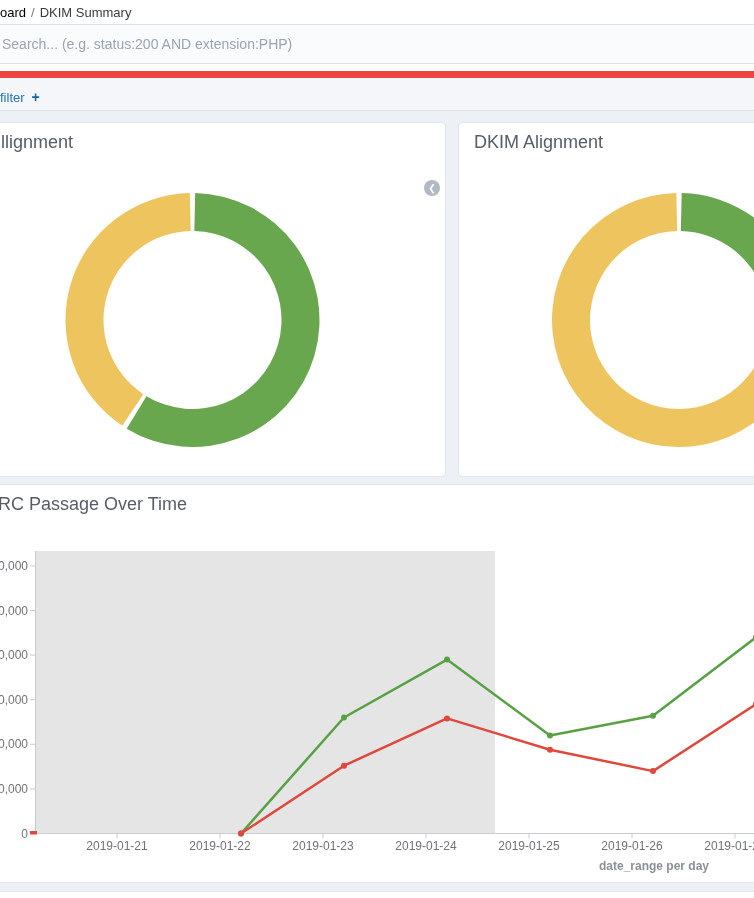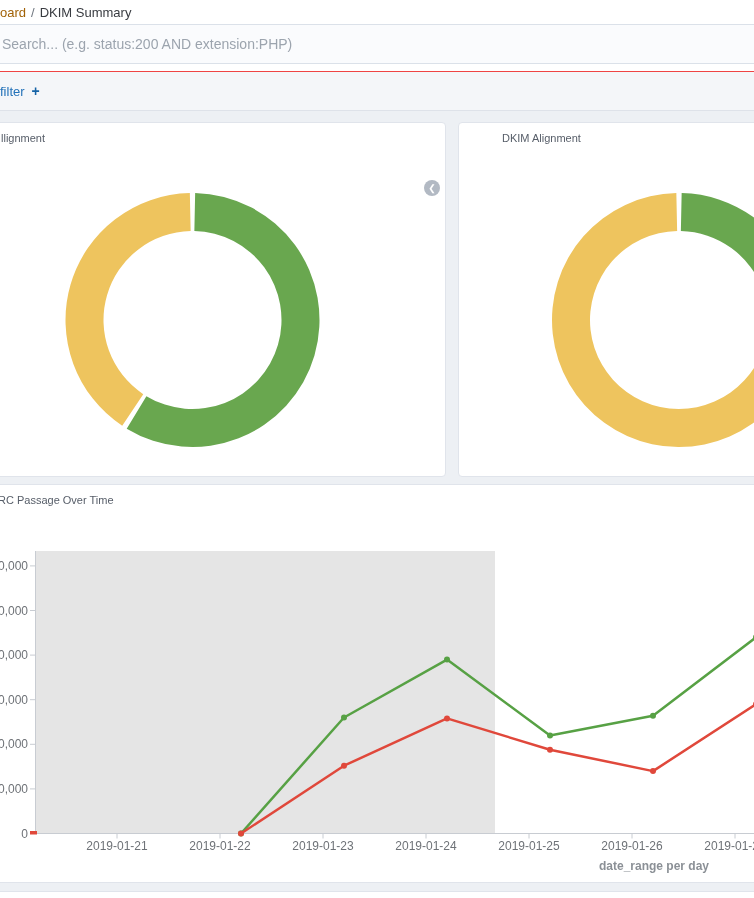--- a/index.html
+++ b/index.html
@@ -3,40 +3,40 @@
 <meta charset="utf-8">
 <style>
   html,body{margin:0;padding:0;}
   body{
     position:relative;width:754px;height:898px;overflow:hidden;background:#ffffff;
     font-family:"Liberation Sans",sans-serif;
   }
   .abs{position:absolute;}
   
   .breadcrumb{left:0;top:4px;font-size:13px;line-height:18px;color:#383b40;white-space:nowrap;}
-  .breadcrumb a{color:#a16207;text-decoration:none;}
+  .breadcrumb a{color:#000000;text-decoration:none;}
   .crumb-sep{color:#6f767f;margin:0 5px;}
   .search-input{
     left:-8px;top:24px;width:770px;height:40px;box-sizing:border-box;
     background:#fafbfd;border:1px solid #dbe1e9;border-radius:4px;
     padding:0 9px;font-size:14px;color:#3c4048;outline:none;
     font-family:"Liberation Sans",sans-serif;
   }
   .search-input::placeholder{color:#9ca4ae;opacity:1;}
   .filter-bar{
     left:0;top:71px;width:754px;height:40px;background:#f4f6f9;
-    border-top:1px solid #ef4444;border-bottom:1px solid #dee2e9;box-sizing:border-box;
+    border-top:7px solid #ef4444;border-bottom:1px solid #dee2e9;box-sizing:border-box;
   }
   .filter-link{position:absolute;left:0;top:0;height:38px;line-height:38px;
     font-size:13px;color:#2372b9;cursor:pointer;}
   .plus-icon{color:#1563a6;font-size:14px;font-weight:bold;margin-left:7px;}
   .page-bg{left:0;top:111px;width:754px;height:787px;background:#edf0f4;}
   
   .panel{background:#fff;border:1px solid #e0e4eb;border-radius:4px;box-sizing:border-box;}
-  .panel-title{position:absolute;font-size:11px;color:#565d68;white-space:nowrap;}
+  .panel-title{position:absolute;font-size:18px;color:#565d68;white-space:nowrap;}
   #panel-spf{left:-20px;top:122px;width:466px;height:355px;}
   #panel-dkim{left:458px;top:122px;width:340px;height:355px;}
   #panel-line{left:-20px;top:484px;width:850px;height:399px;}
   #panel-next{left:-20px;top:891px;width:850px;height:30px;}
   .collapse-btn{
     position:absolute;left:443px;top:57px;width:16px;height:16px;border-radius:50%;
     background:#b2b9c3;color:#ffffff;font-size:9px;line-height:16px;text-align:center;
     cursor:pointer;
   }
   svg{display:block;}
@@ -63,21 +63,21 @@
 <div class="abs panel" id="panel-spf">
   <div class="panel-title" style="left:20px;top:9px;">llignment</div>
   <div class="collapse-btn">❮</div>
 </div>
 <svg class="abs" id="donut-spf" width="257" height="256">
     <path d="M131.16,1.03 A127,127 0 1 1 62.71,236.63 L82.40,204.13 A89,89 0 1 0 130.36,39.02 Z" fill="#69a74f"></path>
     <path d="M58.22,233.78 A127,127 0 0 1 125.84,1.03 L126.64,39.02 A89,89 0 0 0 79.25,202.13 Z" fill="#eec45e"></path>
   </svg>
 
 <div class="abs panel" id="panel-dkim">
-  <div class="panel-title" style="left:15px;top:9px;margin-left:28px;">DKIM Alignment</div>
+  <div class="panel-title" style="left:15px;top:9px;">DKIM Alignment</div>
 </div>
 <svg class="abs" id="donut-dkim" width="258" height="256">
     <path d="M130.66,1.03 A127,127 0 0 1 247.94,86.23 L212.05,98.73 A89,89 0 0 0 129.86,39.02 Z" fill="#69a74f"></path>
     <path d="M249.58,91.29 A127,127 0 1 1 125.34,1.03 L126.14,39.02 A89,89 0 1 0 213.20,102.28 Z" fill="#eec45e"></path>
   </svg>
 
 <div class="abs panel" id="panel-line">
   <div class="panel-title" style="left:17px;top:9px;">RC Passage Over Time</div>
 </div>
 <svg class="abs" id="line-chart" width="754" height="358">

